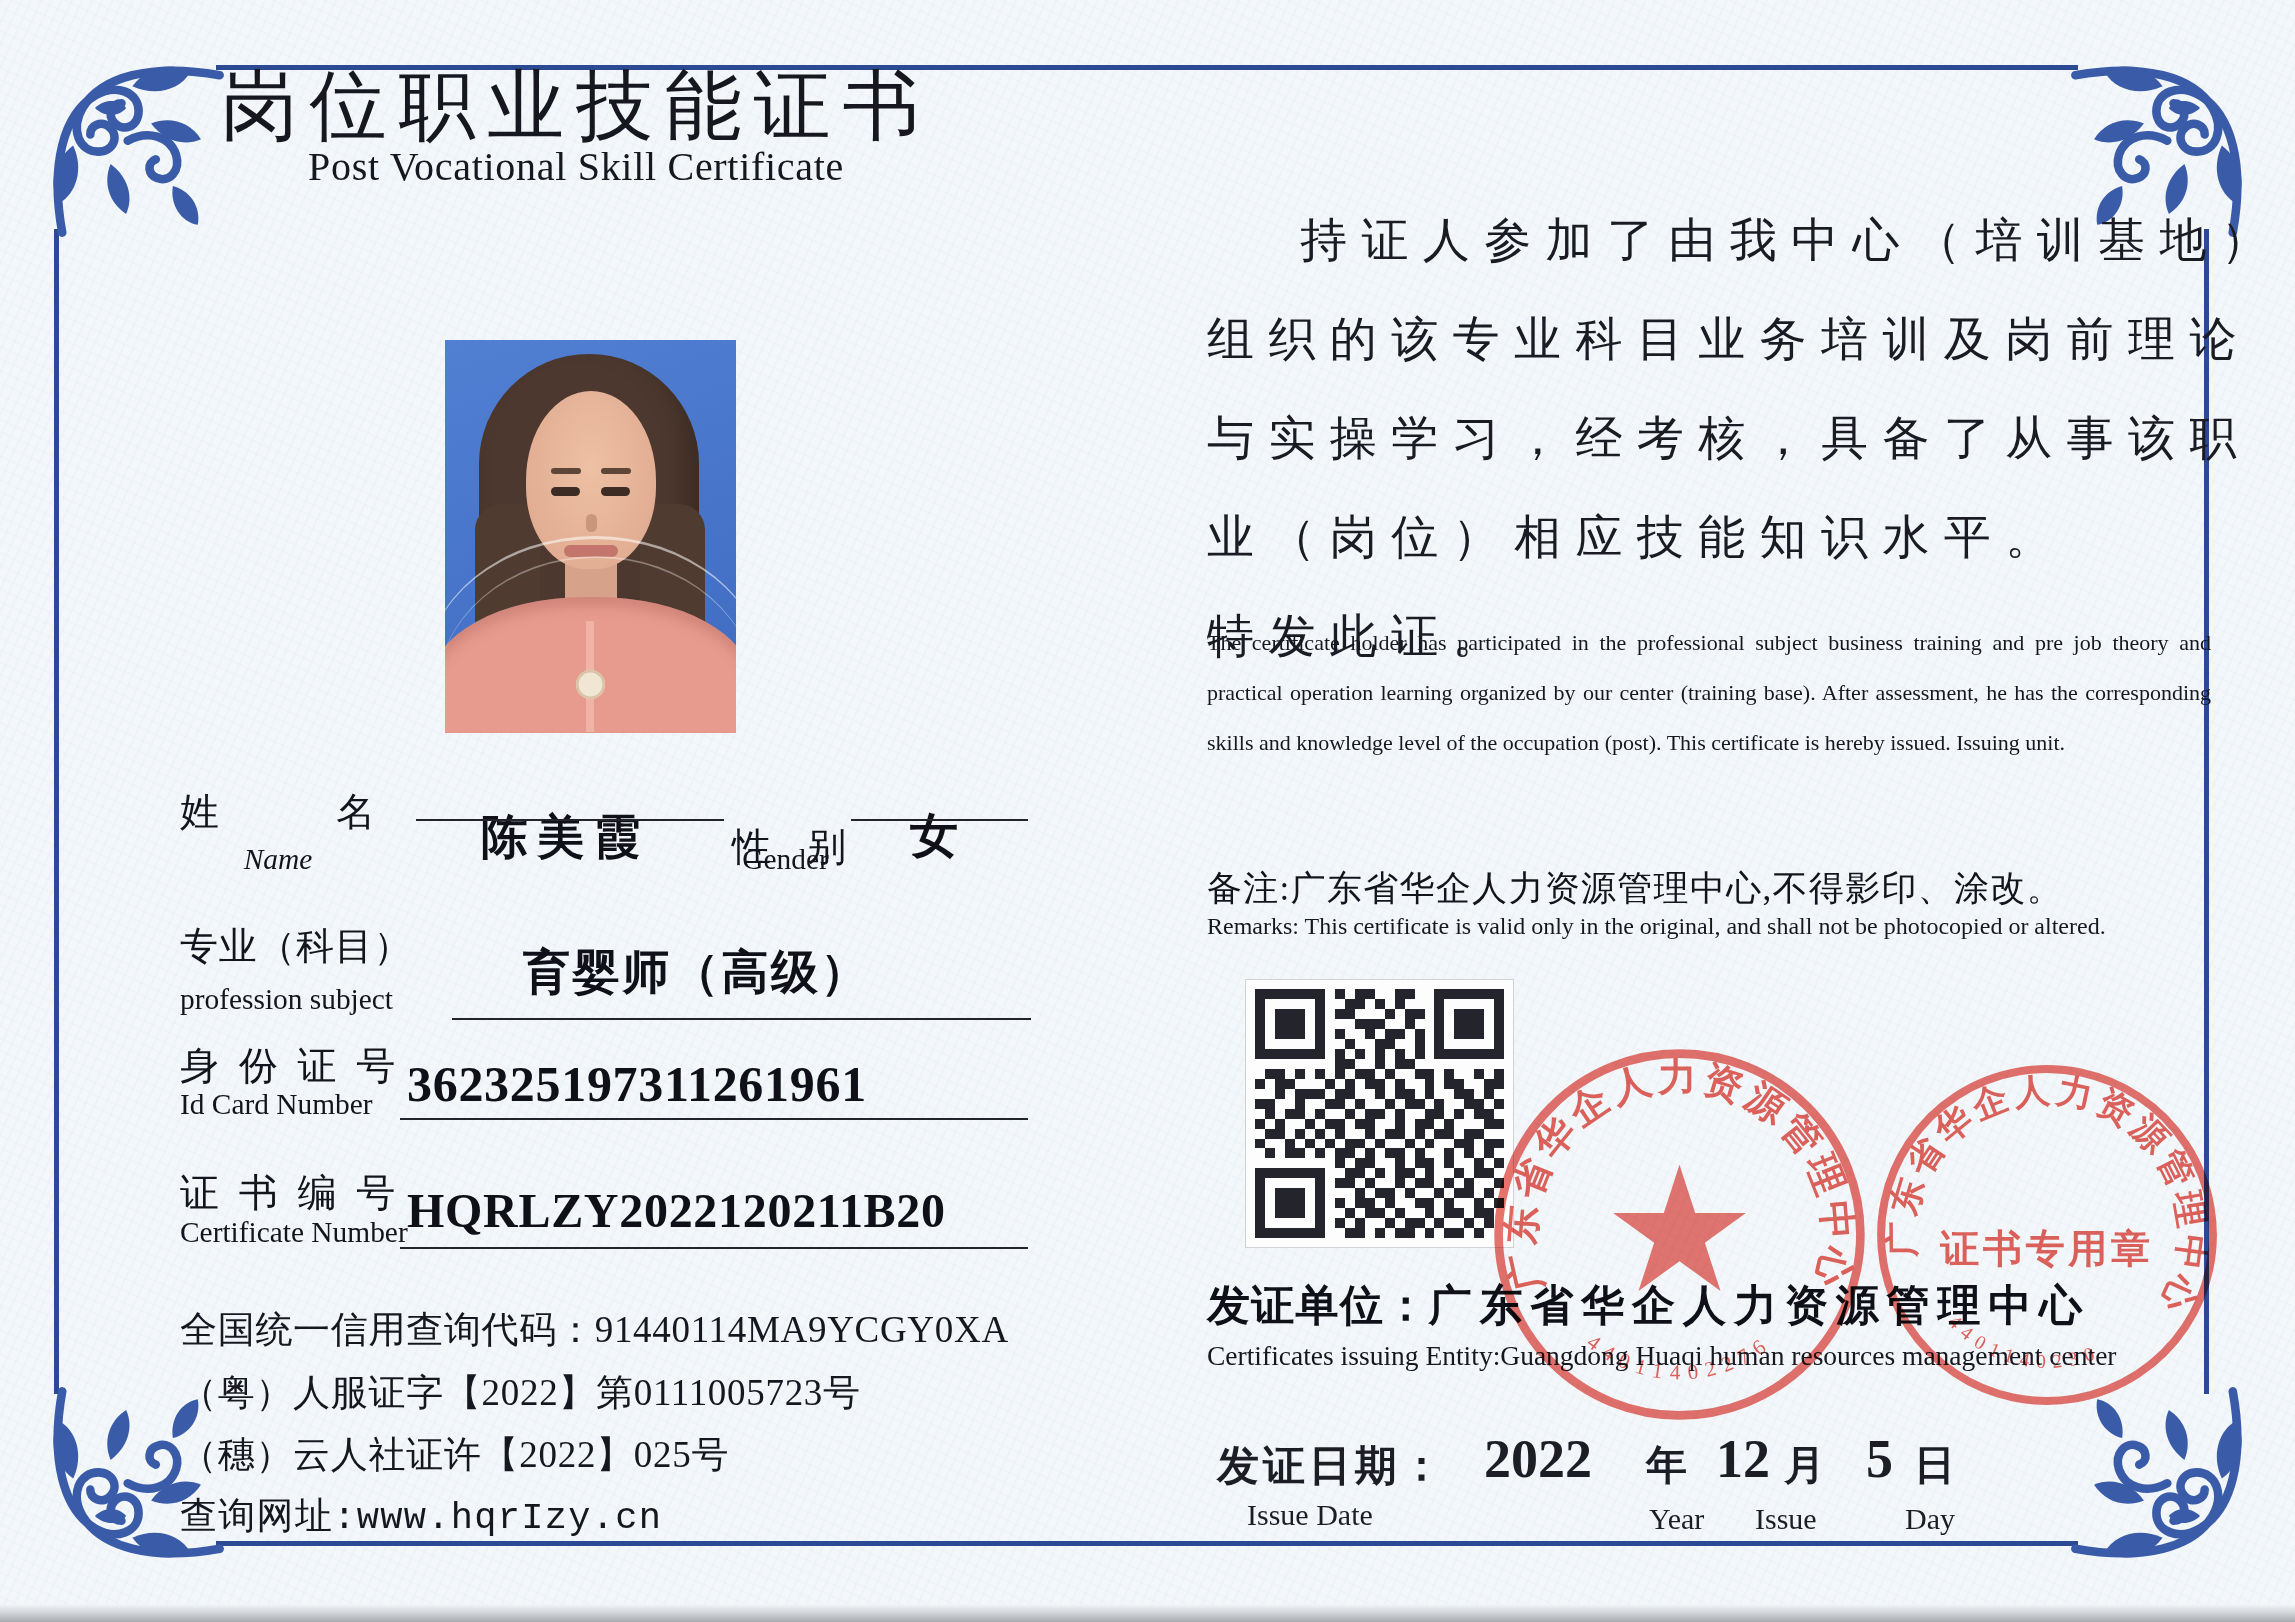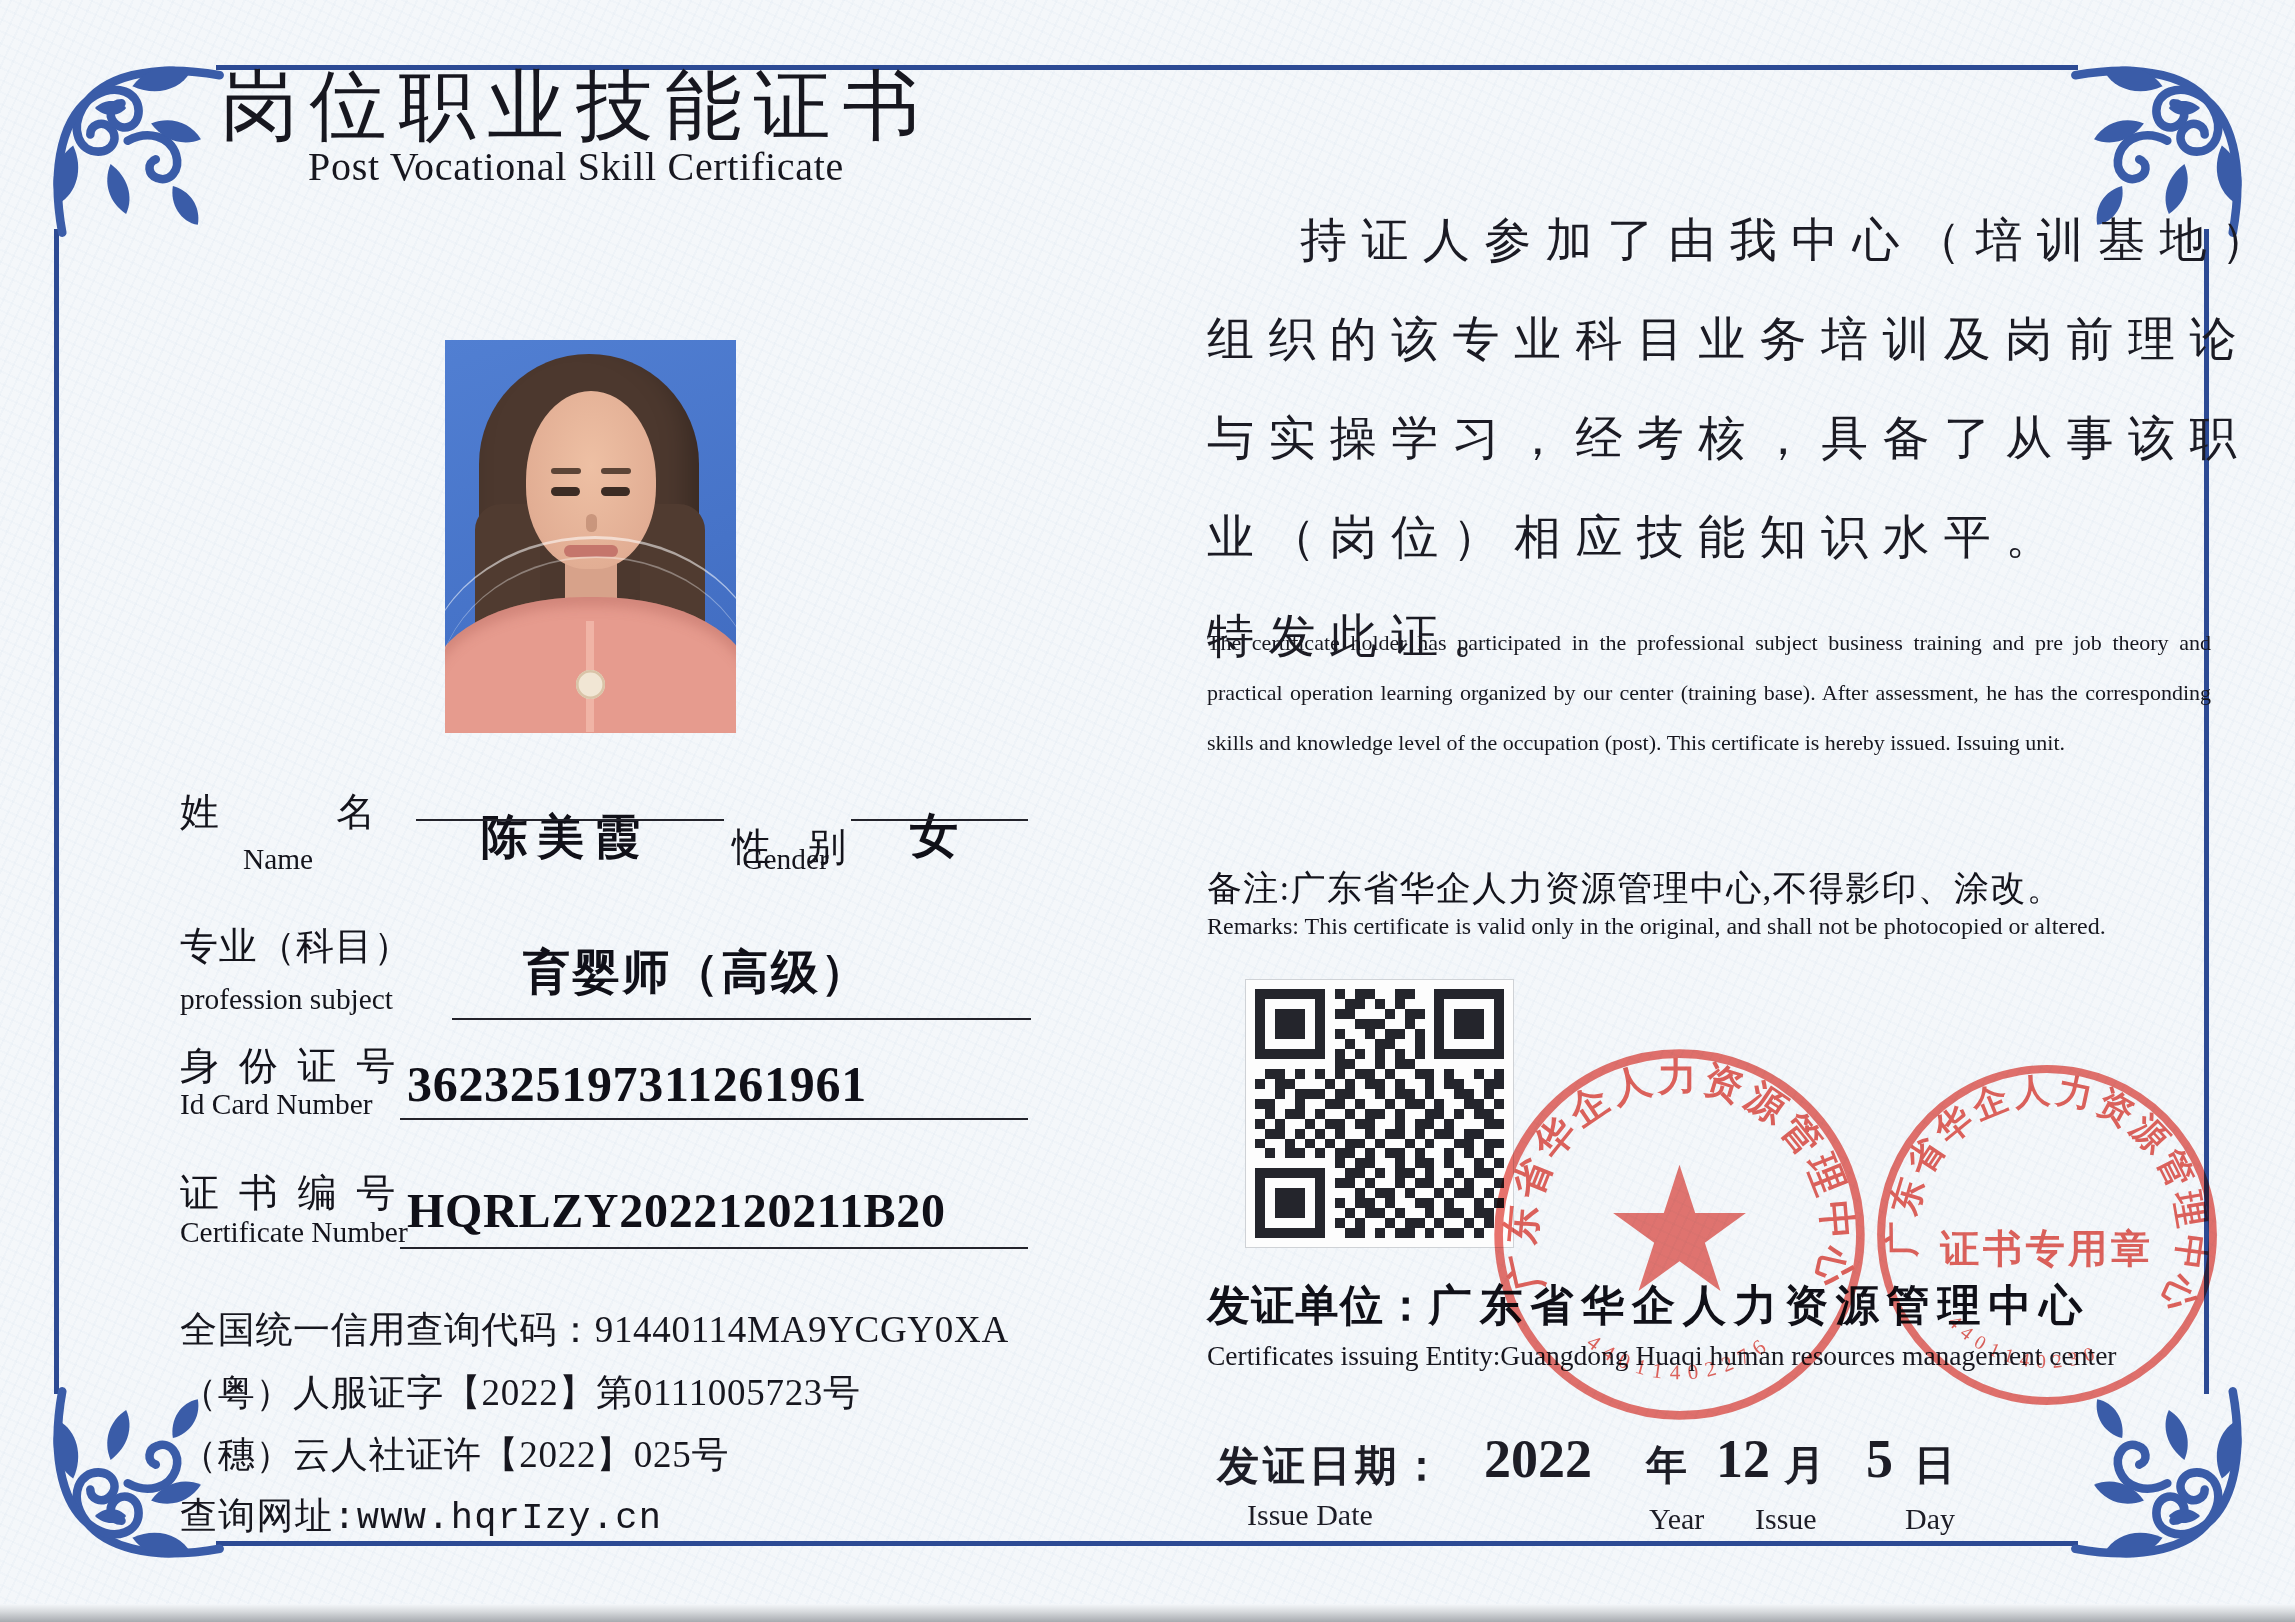--- a/index.html
+++ b/index.html
@@ -178,21 +178,21 @@
       <div class="eye" style="left:25px;"></div>
       <div class="eye" style="left:75px;"></div>
       <div class="nose"></div>
       <div class="mouth"></div>
     </div>
     <div class="glare1"></div>
     <div class="glare2"></div>
   </div>
 
   <div class="abs lab-cn just" style="left:180px;top:785px;width:196px;">姓 名</div>
-  <div class="abs lab-en" style="left:180px;top:843px;width:196px;text-align:center;">Name</div>
+  <div class="abs lab-en" style="left:180px;top:843px;width:196px;text-align:center;font-style:italic;">Name</div>
   <div class="abs val" style="left:481px;top:806px;font-size:47px;letter-spacing:9.2px;">陈美霞</div>
   <div class="uline" style="left:416px;top:819px;width:308px;"></div>
 
   <div class="abs lab-cn just" style="left:732px;top:780px;width:115px;margin-top:40px;">性 别</div>
   <div class="abs lab-en" style="left:720px;top:843px;width:131px;text-align:center;">Gender</div>
   <div class="abs val" style="left:910px;top:804px;font-size:48px;">女</div>
   <div class="uline" style="left:851px;top:819px;width:177px;"></div>
 
   <div class="abs lab-cn" style="left:180px;top:921px;font-size:38px;">专业（科目）</div>
   <div class="abs lab-en" style="left:180px;top:983px;">profession subject</div>

